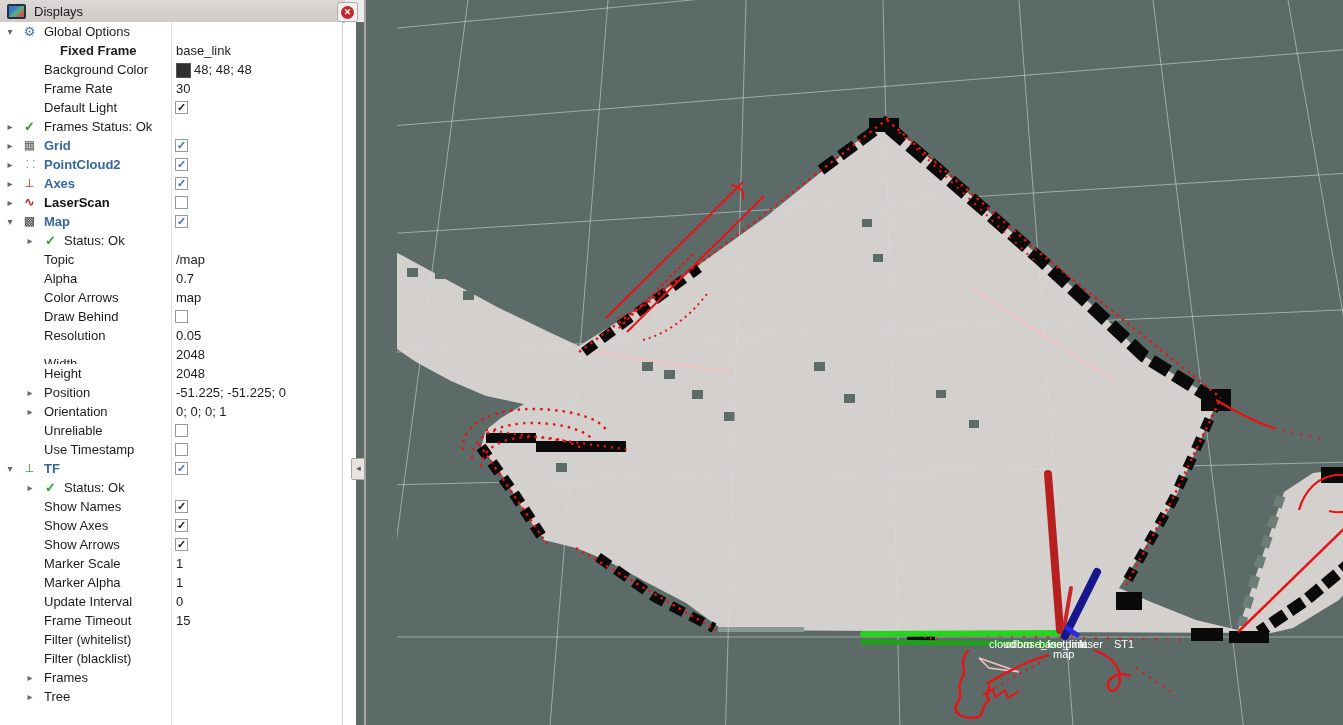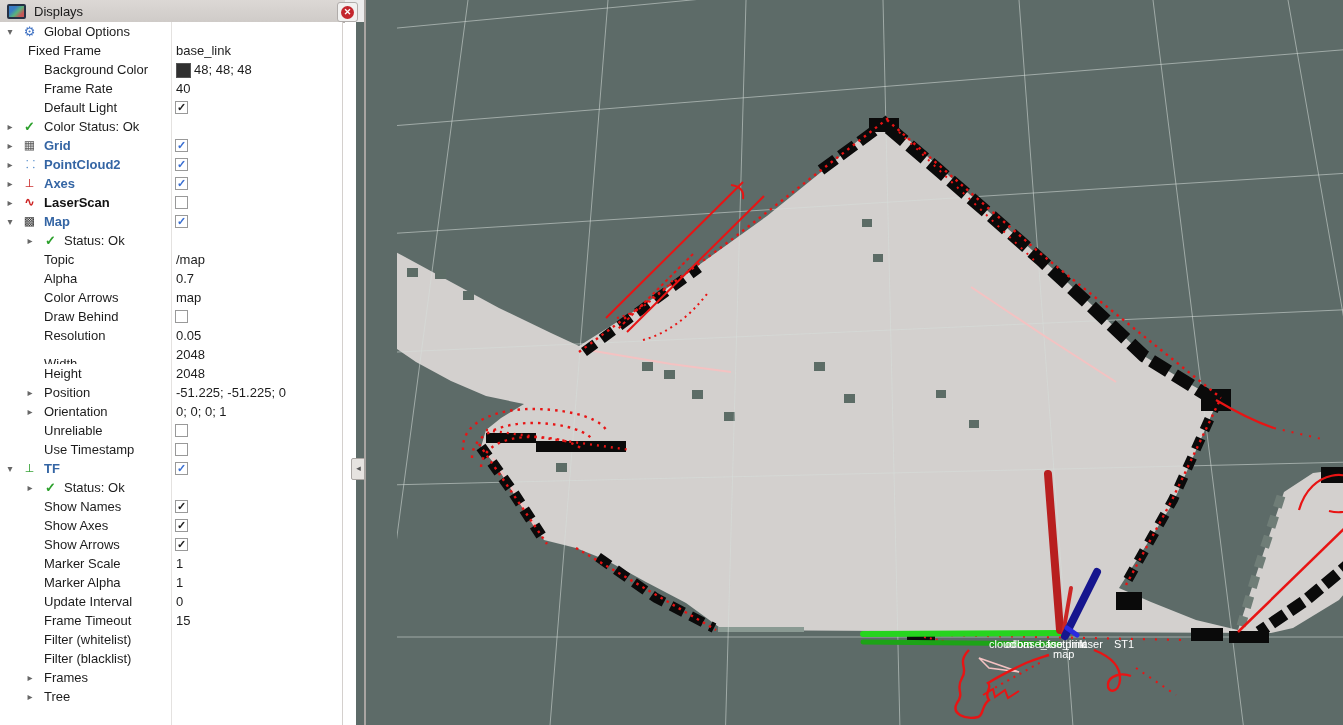--- a/index.html
+++ b/index.html
@@ -63,56 +63,56 @@
           <div class="prow">
             <div class="namecell">
               <span class="arrow" style="left: 4px;">▾</span>
               <span class="picon ic-gear">⚙</span>
               <span class="plabel " style="left: 44px;">Global Options</span>
             </div>
             <div class="valuecell"></div>
           </div>
           <div class="prow">
             <div class="namecell">
-              <span class="plabel " style="left: 28px;">Fixed Frame</span>
+              <span class="plabel " style="left: 60px; font-weight: bold;">Fixed Frame</span>
             </div>
             <div class="valuecell">
               <span class="vtext">base_link</span>
             </div>
           </div>
           <div class="prow">
             <div class="namecell">
               <span class="plabel " style="left: 44px;">Background Color</span>
             </div>
             <div class="valuecell">
               <span class="swatch"></span>
               <span class="swtext">48; 48; 48</span>
             </div>
           </div>
           <div class="prow">
             <div class="namecell">
               <span class="plabel " style="left: 44px;">Frame Rate</span>
             </div>
             <div class="valuecell">
-              <span class="vtext">40</span>
+              <span class="vtext">30</span>
             </div>
           </div>
           <div class="prow">
             <div class="namecell">
               <span class="plabel " style="left: 44px;">Default Light</span>
             </div>
             <div class="valuecell">
               <span class="cbox black">✓</span>
             </div>
           </div>
           <div class="prow">
             <div class="namecell">
               <span class="arrow" style="left: 4px;">▸</span>
               <span class="picon ic-greencheck">✓</span>
-              <span class="plabel " style="left: 44px;">Color Status: Ok</span>
+              <span class="plabel " style="left: 44px;">Frames Status: Ok</span>
             </div>
             <div class="valuecell"></div>
           </div>
           <div class="prow">
             <div class="namecell">
               <span class="arrow" style="left: 4px;">▸</span>
               <span class="picon ic-grid">▦</span>
               <span class="plabel bold-blue" style="left: 44px;">Grid</span>
             </div>
             <div class="valuecell">

